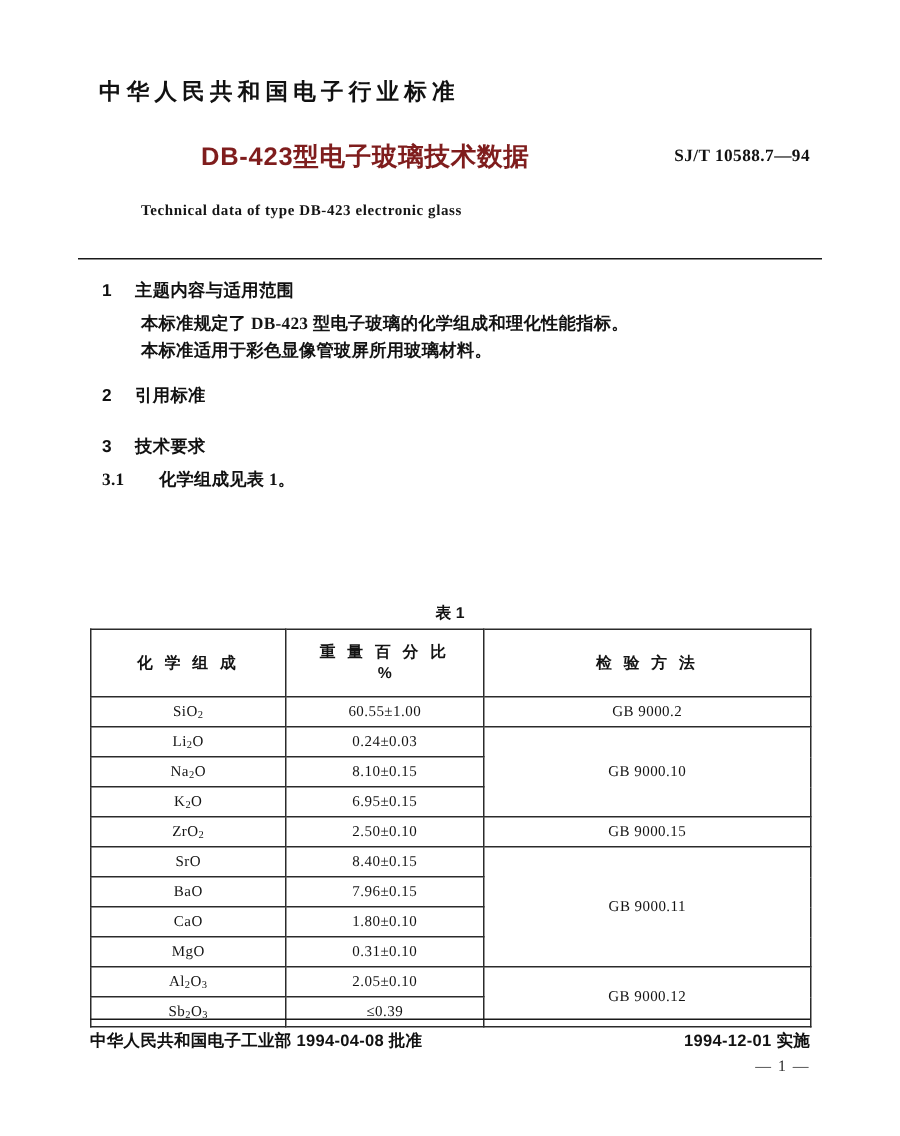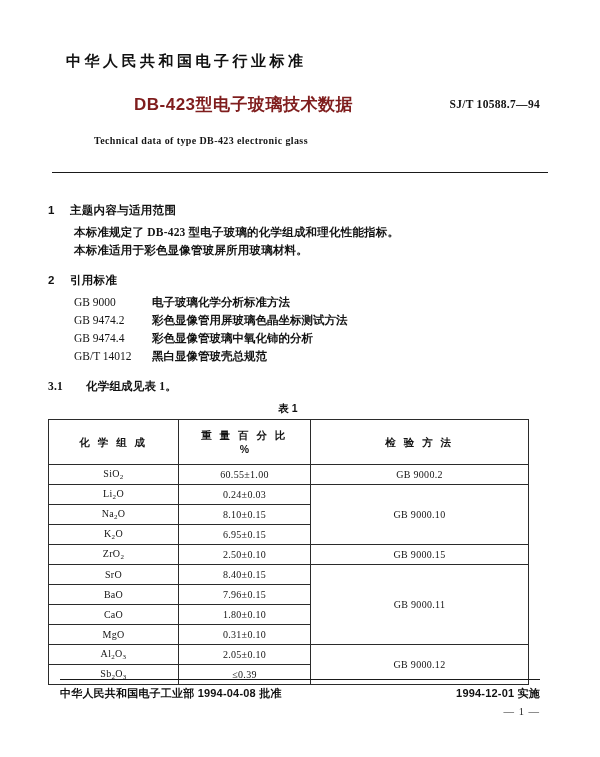--- a/index.html
+++ b/index.html
@@ -82,24 +82,23 @@
     left: 52px;
     top: 172px;
     width: 496px;
     height: 0;
     border-top: 1.6px solid #1a1a1a;
   }
 
   
   .body-area {
     position: absolute;
-    left: 48px;
+    left: 68px;
     top: 186px;
     width: 480px;
-    margin-top: 17px;
   }
   .sec-head {
     font-family: "Liberation Sans", "DejaVu Sans", sans-serif;
     font-size: 11.5px;
     font-weight: bold;
     color: #111;
     margin: 0 0 7px 0;
     letter-spacing: 0.3px;
   }
   .sec-head .num {
@@ -193,21 +192,21 @@
     font-size: 10px;
   }
   sub {
     font-size: 70%;
     vertical-align: -0.22em;
   }
   .pct { display: block; font-size: 10.5px; letter-spacing: 0; }
 
   .table-wrap {
     position: absolute;
-    left: 48px;
+    left: 60px;
     top: 398px;
     width: 480px;
   }
 
   
   .footer-rule {
     position: absolute;
     left: 60px;
     top: 679px;
     width: 480px;
@@ -262,37 +261,26 @@
       <span class="num">1</span><span>主题内容与适用范围</span>
     </div>
     <p class="para">本标准规定了 DB-423 型电子玻璃的化学组成和理化性能指标。</p>
     <p class="para">本标准适用于彩色显像管玻屏所用玻璃材料。</p>
 
     <div class="block-gap"></div>
 
     <div class="sec-head">
       <span class="num">2</span><span>引用标准</span>
     </div>
-    <ul class="ref-list">
-      <li class="ref-item">
-        <span class="ref-code">GB 9000</span><span class="ref-name">电子玻璃化学分析标准方法</span>
-      </li>
-      <li class="ref-item">
-        <span class="ref-code">GB 9474.2</span><span class="ref-name">彩色显像管用屏玻璃色晶坐标测试方法</span>
-      </li>
-      <li class="ref-item">
-        <span class="ref-code">GB 9474.4</span><span class="ref-name">彩色显像管玻璃中氧化铈的分析</span>
-      </li>
-      <li class="ref-item">
-        <span class="ref-code">GB/T 14012</span><span class="ref-name">黑白显像管玻壳总规范</span>
-      </li>
-    </ul>
 
     <div class="block-gap"></div>
 
+    <div class="sec-head">
+      <span class="num">3</span><span>技术要求</span>
+    </div>
     <div class="clause">
       <span class="num">3.1</span><span>化学组成见表 1。</span>
     </div>
   </div>
 
   <div class="table-wrap">
     <div class="table-caption">表 1</div>
 
     <table class="spec">
       <colgroup>

